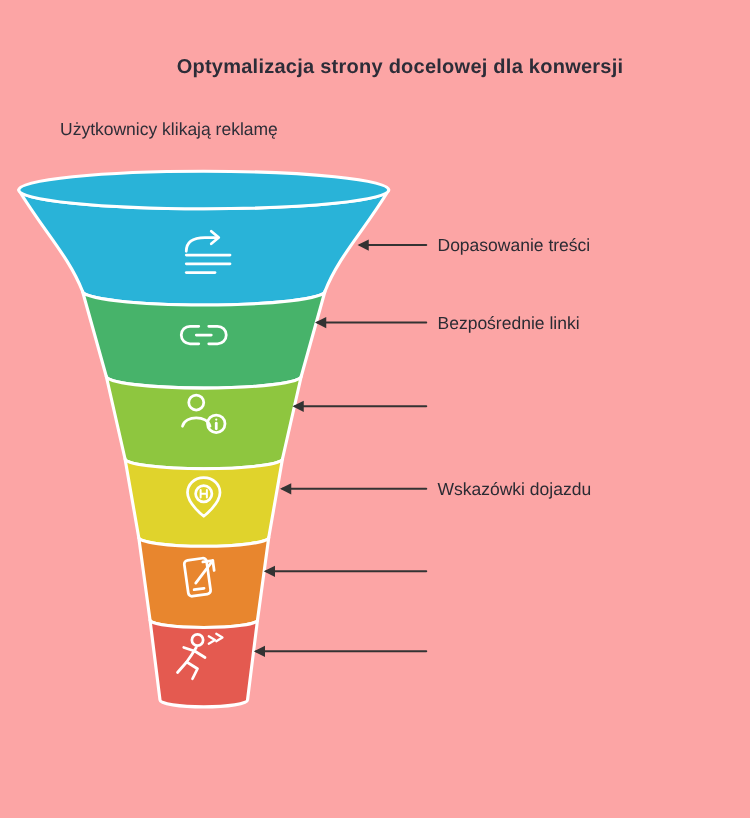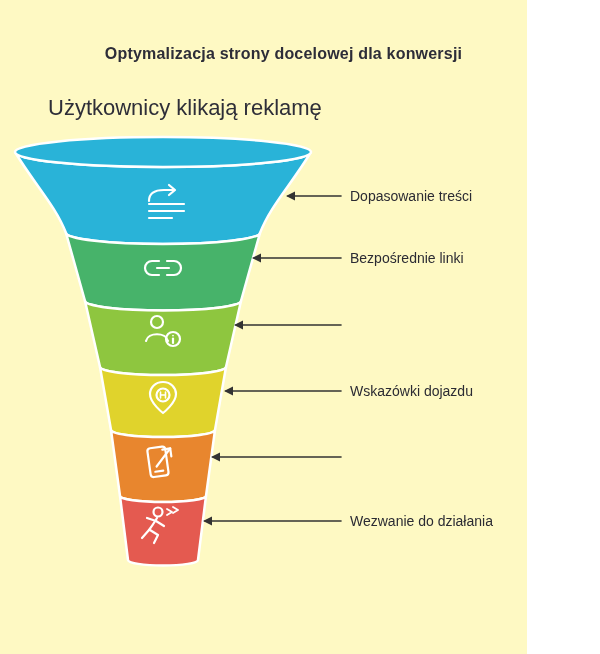--- a/index.html
+++ b/index.html
@@ -1,24 +1,24 @@
 <!DOCTYPE html>
 <html><head>
 <meta charset="utf-8">
 <style>
   html,body{margin:0;padding:0;background:#fff;}
   .canvas{
-    position:relative;width:527px;height:654px;background:#fef9c3;overflow:hidden;
+    position:relative;width:600px;height:654px;background:#fca5a5;overflow:hidden;
     font-family:"Liberation Sans","DejaVu Sans",sans-serif;color:#2e2e38;
   }
   .title{
     position:absolute;left:40px;right:0;top:45px;text-align:center;
     font-size:16px;font-weight:bold;color:#2d2d38;letter-spacing:.2px;
   }
-  .edge-label{position:absolute;font-size:22px;color:#2e2e38;}
+  .edge-label{position:absolute;font-size:14px;color:#2e2e38;}
   .top-label{left:48px;top:95px;}
   .bottom-label{left:70px;top:588px;}
   .seg-label{position:absolute;left:350px;font-size:14px;line-height:20px;color:#2b2b33;white-space:nowrap;}
   .seg-label.l0{top:186px;}
   .seg-label.l1{top:248px;}
   .seg-label.l2{top:315px;}
   .seg-label.l3{top:381px;}
   .seg-label.l4{top:447px;}
   .seg-label.l5{top:511px;}
   svg.scene{position:absolute;left:0;top:0;}
@@ -27,21 +27,20 @@
 <body>
 
 <div class="canvas">
 
   <div class="title">Optymalizacja strony docelowej dla konwersji</div>
   <div class="edge-label top-label">Użytkownicy klikają reklamę</div>
 
   <div class="seg-label l0">Dopasowanie treści</div>
   <div class="seg-label l1">Bezpośrednie linki</div>
   <div class="seg-label l3">Wskazówki dojazdu</div>
-  <div class="seg-label l5">Wezwanie do działania</div>
 
   <svg class="scene" width="600" height="654" viewBox="0 0 600 654">
 
     <g stroke="#ffffff" stroke-width="2.5" stroke-linejoin="round">
       <path d="M 15 152 C 35 185 55 205 66 233 A 97 11 0 0 0 260 233 C 271 205 291 185 311 152 A 148 15 0 0 1 15 152 Z" fill="#29b3d8"></path>
       <ellipse cx="163" cy="152" rx="148" ry="15" fill="#29b3d8"></ellipse>
       <path d="M 66 233 L 85 301 A 78 9.5 0 0 0 241 301 L 260 233 A 97 11 0 0 1 66 233 Z" fill="#47b36a"></path>
       <path d="M 85 301 L 100 367 A 63 8 0 0 0 226 367 L 241 301 A 78 9.5 0 0 1 85 301 Z" fill="#8ec63f"></path>
       <path d="M 100 367 L 111 430 A 52 7 0 0 0 215 430 L 226 367 A 63 8 0 0 1 100 367 Z" fill="#e0d32c"></path>
       <path d="M 111 430 L 120 496 A 43 6 0 0 0 206 496 L 215 430 A 52 7 0 0 1 111 430 Z" fill="#e8862e"></path>

